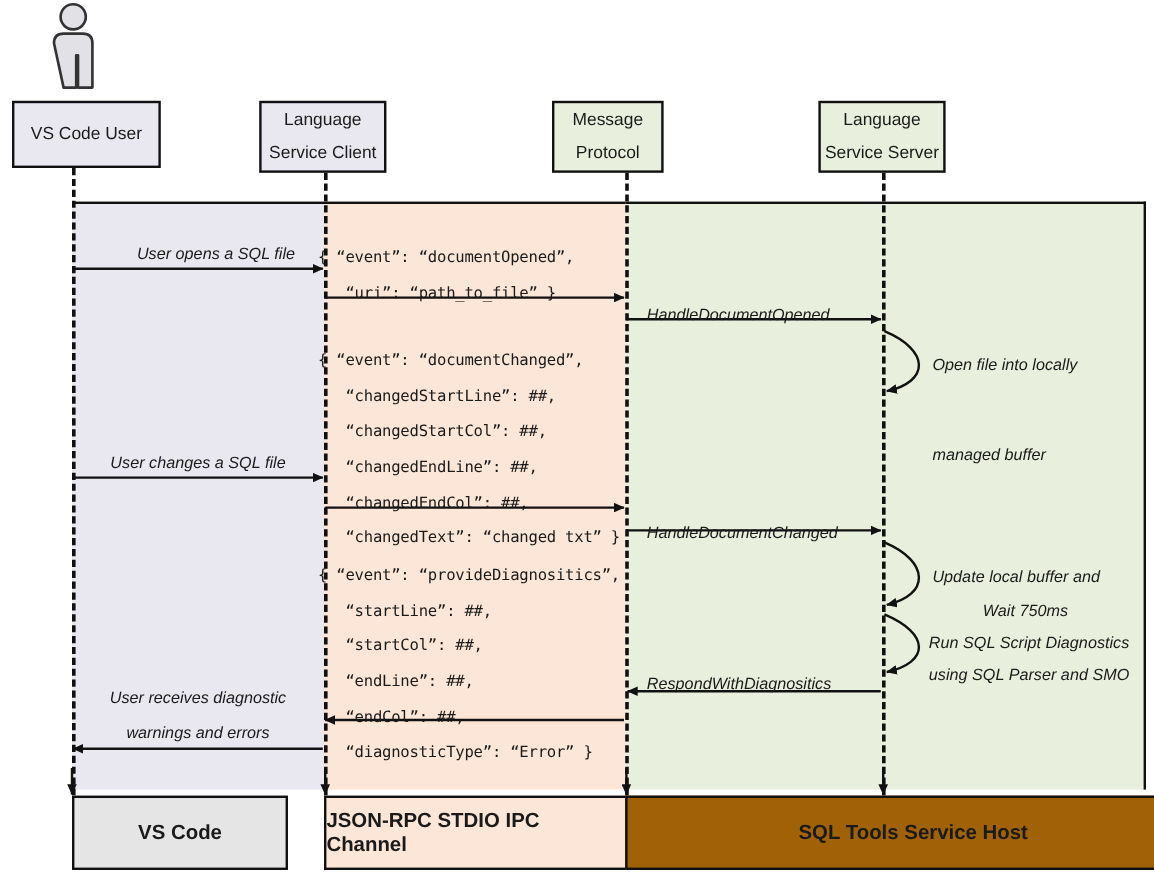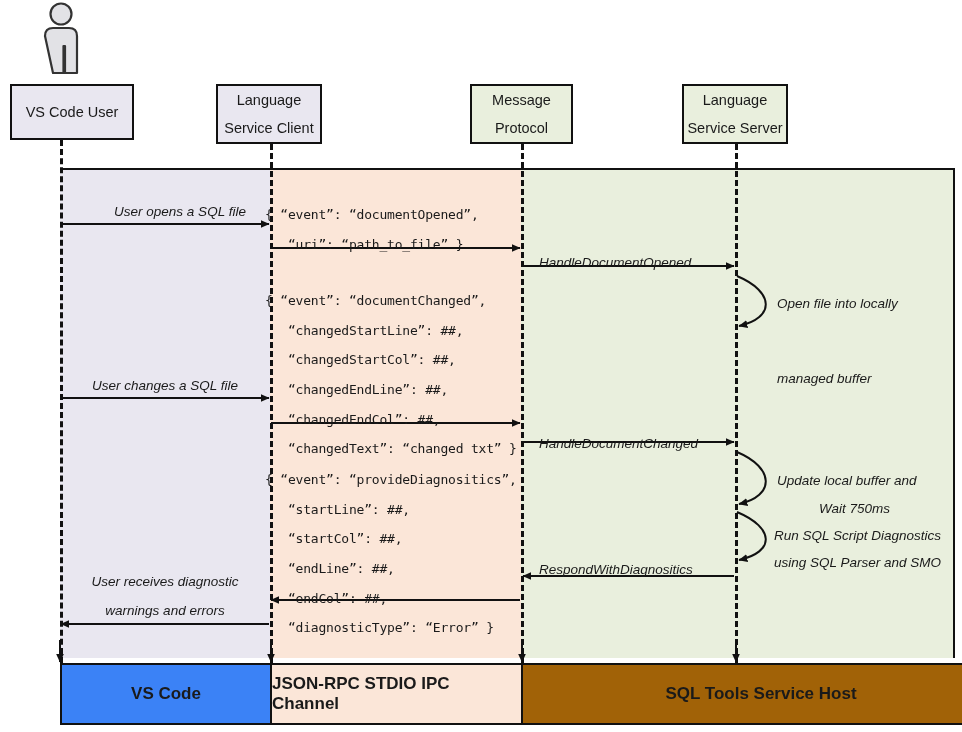--- a/index.html
+++ b/index.html
@@ -17,34 +17,34 @@
              border-top:2px solid #111;border-right:2px solid #111;}
 
   
   .hdrbox{position:absolute;box-sizing:border-box;border:2px solid #111;
           display:flex;flex-direction:column;align-items:center;justify-content:center;
           font-size:14.5px;line-height:1.95;text-align:center;}
   .hdr-purple{background:#e9e7f0;}
   .hdr-green{background:#e9efdd;}
   #hdr-user{left:10px;top:84px;width:124px;height:56px;}
   #hdr-client{left:216px;top:84px;width:106px;height:60px;}
-  #hdr-proto{left:470px;top:84px;width:103px;height:60px;}
+  #hdr-proto{left:460px;top:84px;width:93px;height:60px;}
   #hdr-server{left:682px;top:84px;width:106px;height:60px;}
 
   
   #actor{position:absolute;left:33px;top:2px;width:56px;height:74px;}
 
   
   .lifeline{position:absolute;width:0;border-left:3px dashed #111;}
 
   
   .footbox{position:absolute;box-sizing:border-box;border:2px solid #111;top:663px;
            height:62px;display:flex;align-items:center;justify-content:center;
            font-size:17px;font-weight:bold;}
-  #foot-vscode{left:60px;width:212px;background:#3b82f6;}
+  #foot-vscode{left:60px;width:180px;background:#e5e5e5;}
   #foot-ipc{left:270px;width:253px;background:#fbe6d8;}
   #foot-host{left:521px;width:480px;background:#a16207;}
 
   
   .arrowsvg{position:absolute;left:0;top:0;width:962px;height:732px;
             pointer-events:none;overflow:visible;}
   .lbl{position:absolute;font-style:italic;font-size:13.5px;line-height:1.55;
        white-space:nowrap;}
   .lbl-c{text-align:center;}
   .json{position:absolute;font-family:"DejaVu Sans Mono",monospace;

